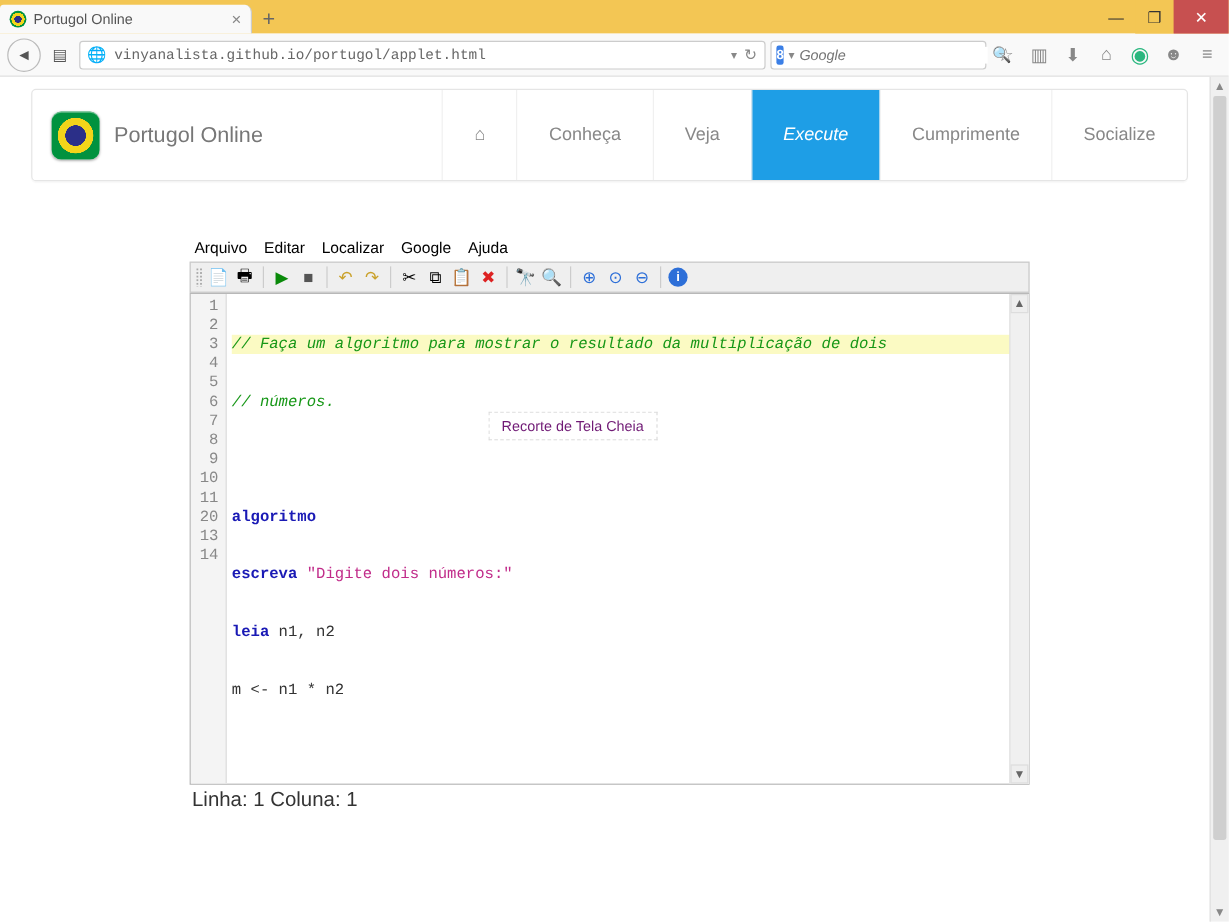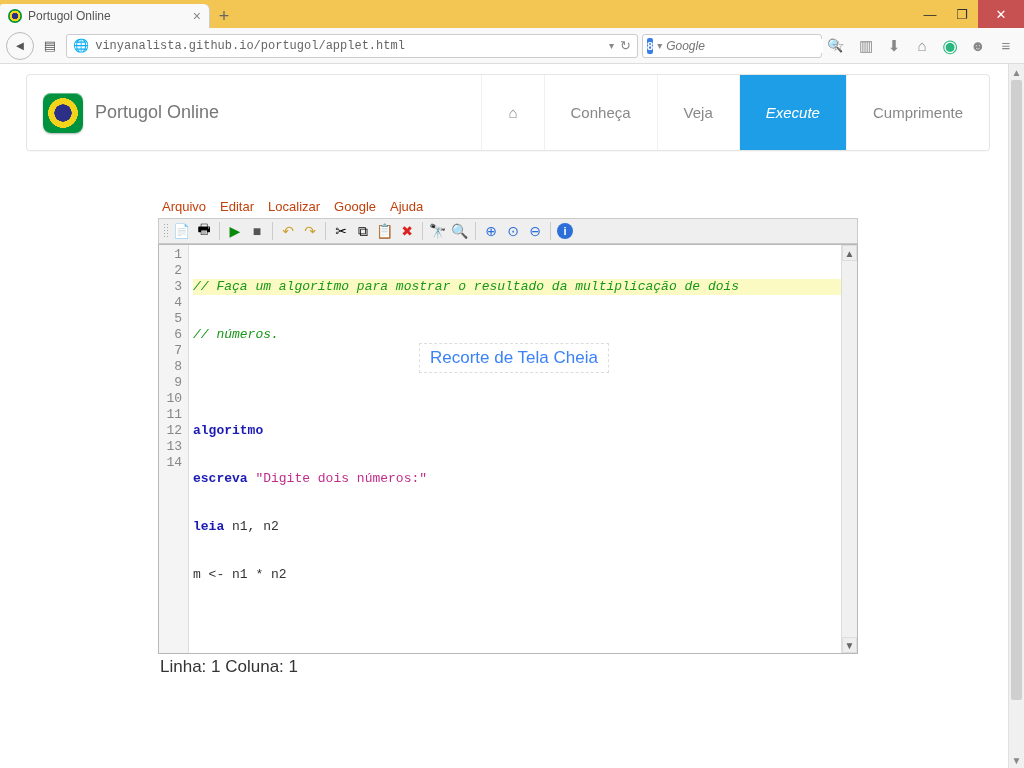--- a/index.html
+++ b/index.html
@@ -40,40 +40,40 @@
   .brand { display: flex; align-items: center; padding: 0 16px; gap: 12px; }
   .brand-logo { width: 40px; height: 40px; border-radius: 8px; background: radial-gradient(circle at 50% 50%, #2b2f88 0 30%, #f3d41a 31% 52%, #01923f 53% 100%); box-shadow: 0 1px 2px rgba(0,0,0,.3), inset 0 1px 0 rgba(255,255,255,.4); }
   .brand-text { font-size: 18px; color: #777; font-weight: 400; }
   .nav { margin-left: auto; display: flex; align-items: stretch; }
   .nav-link { display: flex; align-items: center; padding: 0 26px; color: #888; font-size: 15px; border-left: 1px solid #f0f0f0; }
   .nav-link.active { background: #1e9ee6; color: #fff; font-style: italic; }
   .nav-link .home-ico { font-size: 15px; }
   
   
   .applet-wrap { width: 700px; margin: 40px auto 0; }
-  .applet-menus { display: flex; gap: 14px; padding: 0 4px 4px; font-size: 13px; color: #c2410c; margin-top: 48px; }
+  .applet-menus { display: flex; gap: 14px; padding: 0 4px 4px; font-size: 13px; color: #000000; margin-top: 48px; }
   .applet-toolbar { height: 26px; border: 1px solid #c9c9c9; background: #efefef; display: flex; align-items: center; padding: 0 4px; gap: 4px; }
   .applet-toolbar .drag-handle { width: 6px; height: 16px; background-image: radial-gradient(#aaa 1px, transparent 1px); background-size: 3px 3px; }
   .tbtn { width: 18px; height: 18px; display: flex; align-items: center; justify-content: center; font-size: 14px; }
   .sep { width: 1px; height: 18px; background: #ccc; margin: 0 2px; }
   .play { color: #0a8a0a; }
   .stop { color: #555; }
   .delete { color: #d22; }
   .zoom { color: #2d6fd8; }
   .info { width: 16px; height: 16px; border-radius: 50%; background: #2d6fd8; color: #fff; font-size: 11px; font-weight: bold; display:flex;align-items:center;justify-content:center; }
   
   .editor-box { border: 1px solid #b8b8b8; height: 410px; display: flex; overflow: hidden; position: relative; }
   .gutter { width: 30px; background: #f4f4f4; border-right: 1px solid #ddd; text-align: right; padding: 2px 6px 0 0; font-family: "Courier New", monospace; font-size: 13px; color: #888; line-height: 16px; }
   .code-area { flex: 1; padding: 2px 4px 0; font-family: "Courier New", monospace; font-size: 13px; line-height: 16px; white-space: pre; color: #333; overflow: auto; }
   .code-line { height: 16px; }
   .code-line.highlight { background: #fbfac3; }
   .tok-comment { color: #179717; font-style: italic; }
   .tok-keyword { color: #1a1ab5; font-weight: bold; }
   .tok-string { color: #c12c8a; }
-  .watermark { position: absolute; top: 98px; left: 260px; border: 1px dashed #ddd; color: #3b82f6; font-size: 17px; padding: 4px 10px; pointer-events: none; background: rgba(255,255,255,.4); }
+  .watermark { position: absolute; top: 98px; left: 248px; border: 1px dashed #ddd; color: #701a75; font-size: 12px; padding: 4px 10px; pointer-events: none; background: rgba(255,255,255,.4); }
   .editor-scrollbar { position: absolute; right: 0; top: 0; bottom: 0; width: 16px; background: #f0f0f0; border-left: 1px solid #ddd; }
   .scroll-arrow { height: 16px; display:flex;align-items:center;justify-content:center;font-size:10px;color:#666;background:#eee;border:1px solid #ddd; }
   .scroll-arrow.up { position:absolute;top:0;left:0;right:0; }
   .scroll-arrow.down { position:absolute;bottom:0;left:0;right:0; }
   .status-line { font-size: 17px; color: #333; padding: 3px 2px; }
   
   
   .page-footer { position: absolute; left: 0; right: 16px; bottom: 0; height: 32px; border-top: 1px solid #eee; display: flex; align-items: center; padding: 0 30px; color: #bbb; font-size: 13px; background:#fff; }
   .page-footer .designed { margin-left: auto; font-family: cursive; color: #ccc; }
   
@@ -132,20 +132,21 @@
           <div class="brand-text">Portugol Online</div>
         </div>
         <div class="nav">
           <a class="nav-link">
               <span class="home-ico">⌂</span>
             </a>
           <a class="nav-link">Conheça</a>
           <a class="nav-link">Veja</a>
           <a class="nav-link active">Execute</a>
           <a class="nav-link">Cumprimente</a>
+          <a class="nav-link">Socialize</a>
         </div>
       </div>
 
       <div class="applet-wrap">
         <div class="applet-menus">
           <span>Arquivo</span>
           <span>Editar</span>
           <span>Localizar</span>
           <span>Google</span>
           <span>Ajuda</span>
@@ -181,21 +182,21 @@
               <div>2</div>
               <div>3</div>
               <div>4</div>
               <div>5</div>
               <div>6</div>
               <div>7</div>
               <div>8</div>
               <div>9</div>
               <div>10</div>
               <div>11</div>
-              <div>12</div>
+              <div>20</div>
               <div>13</div>
               <div>14</div>
             </div>
           <div class="code-area">
             <div class="code-line highlight"><span class="tok-comment">// Faça um algoritmo para mostrar o resultado da multiplicação de dois</span></div>
             <div class="code-line"><span class="tok-comment">// números.</span></div>
             <div class="code-line"></div>
             <div class="code-line"><span class="tok-keyword">algoritmo</span></div>
             <div class="code-line"><span class="tok-keyword">escreva</span><span class="tok-string"> "Digite dois números:"</span></div>
             <div class="code-line"><span class="tok-keyword">leia</span><span> n1, n2</span></div>

